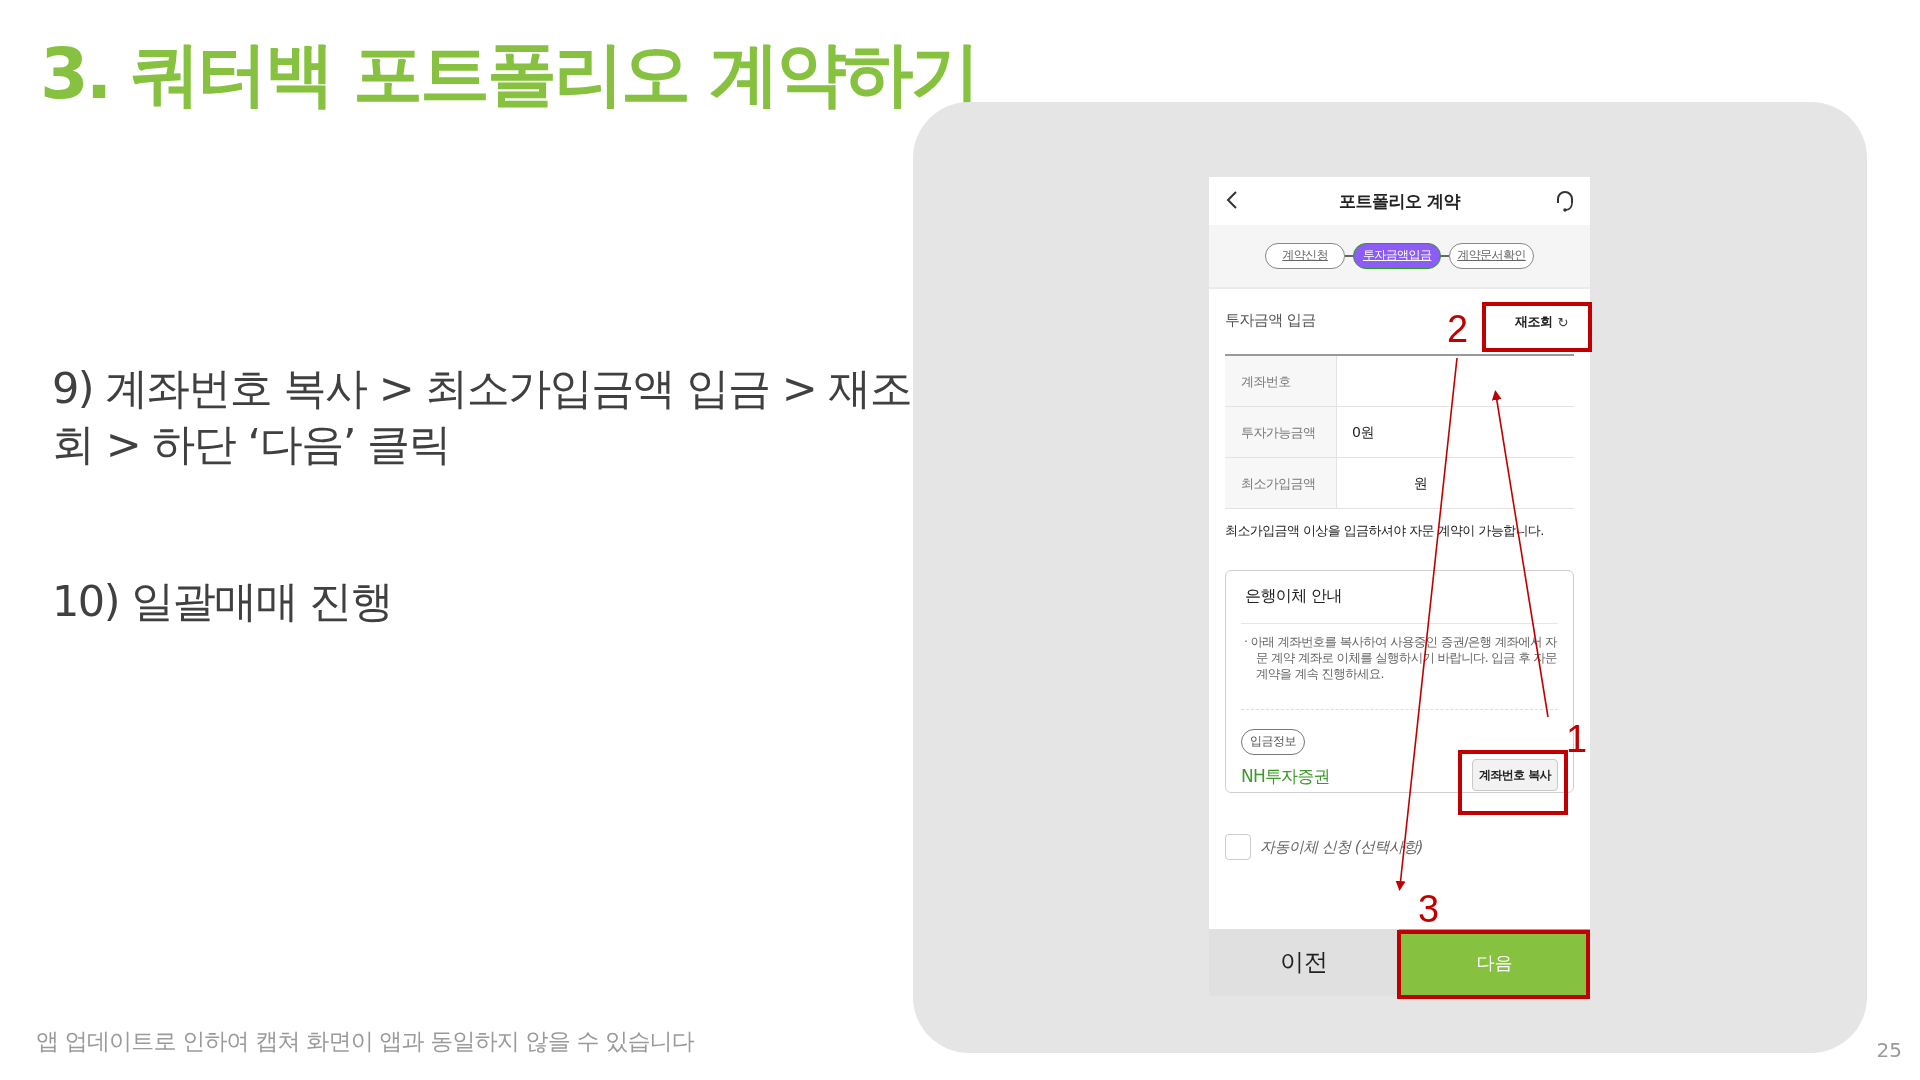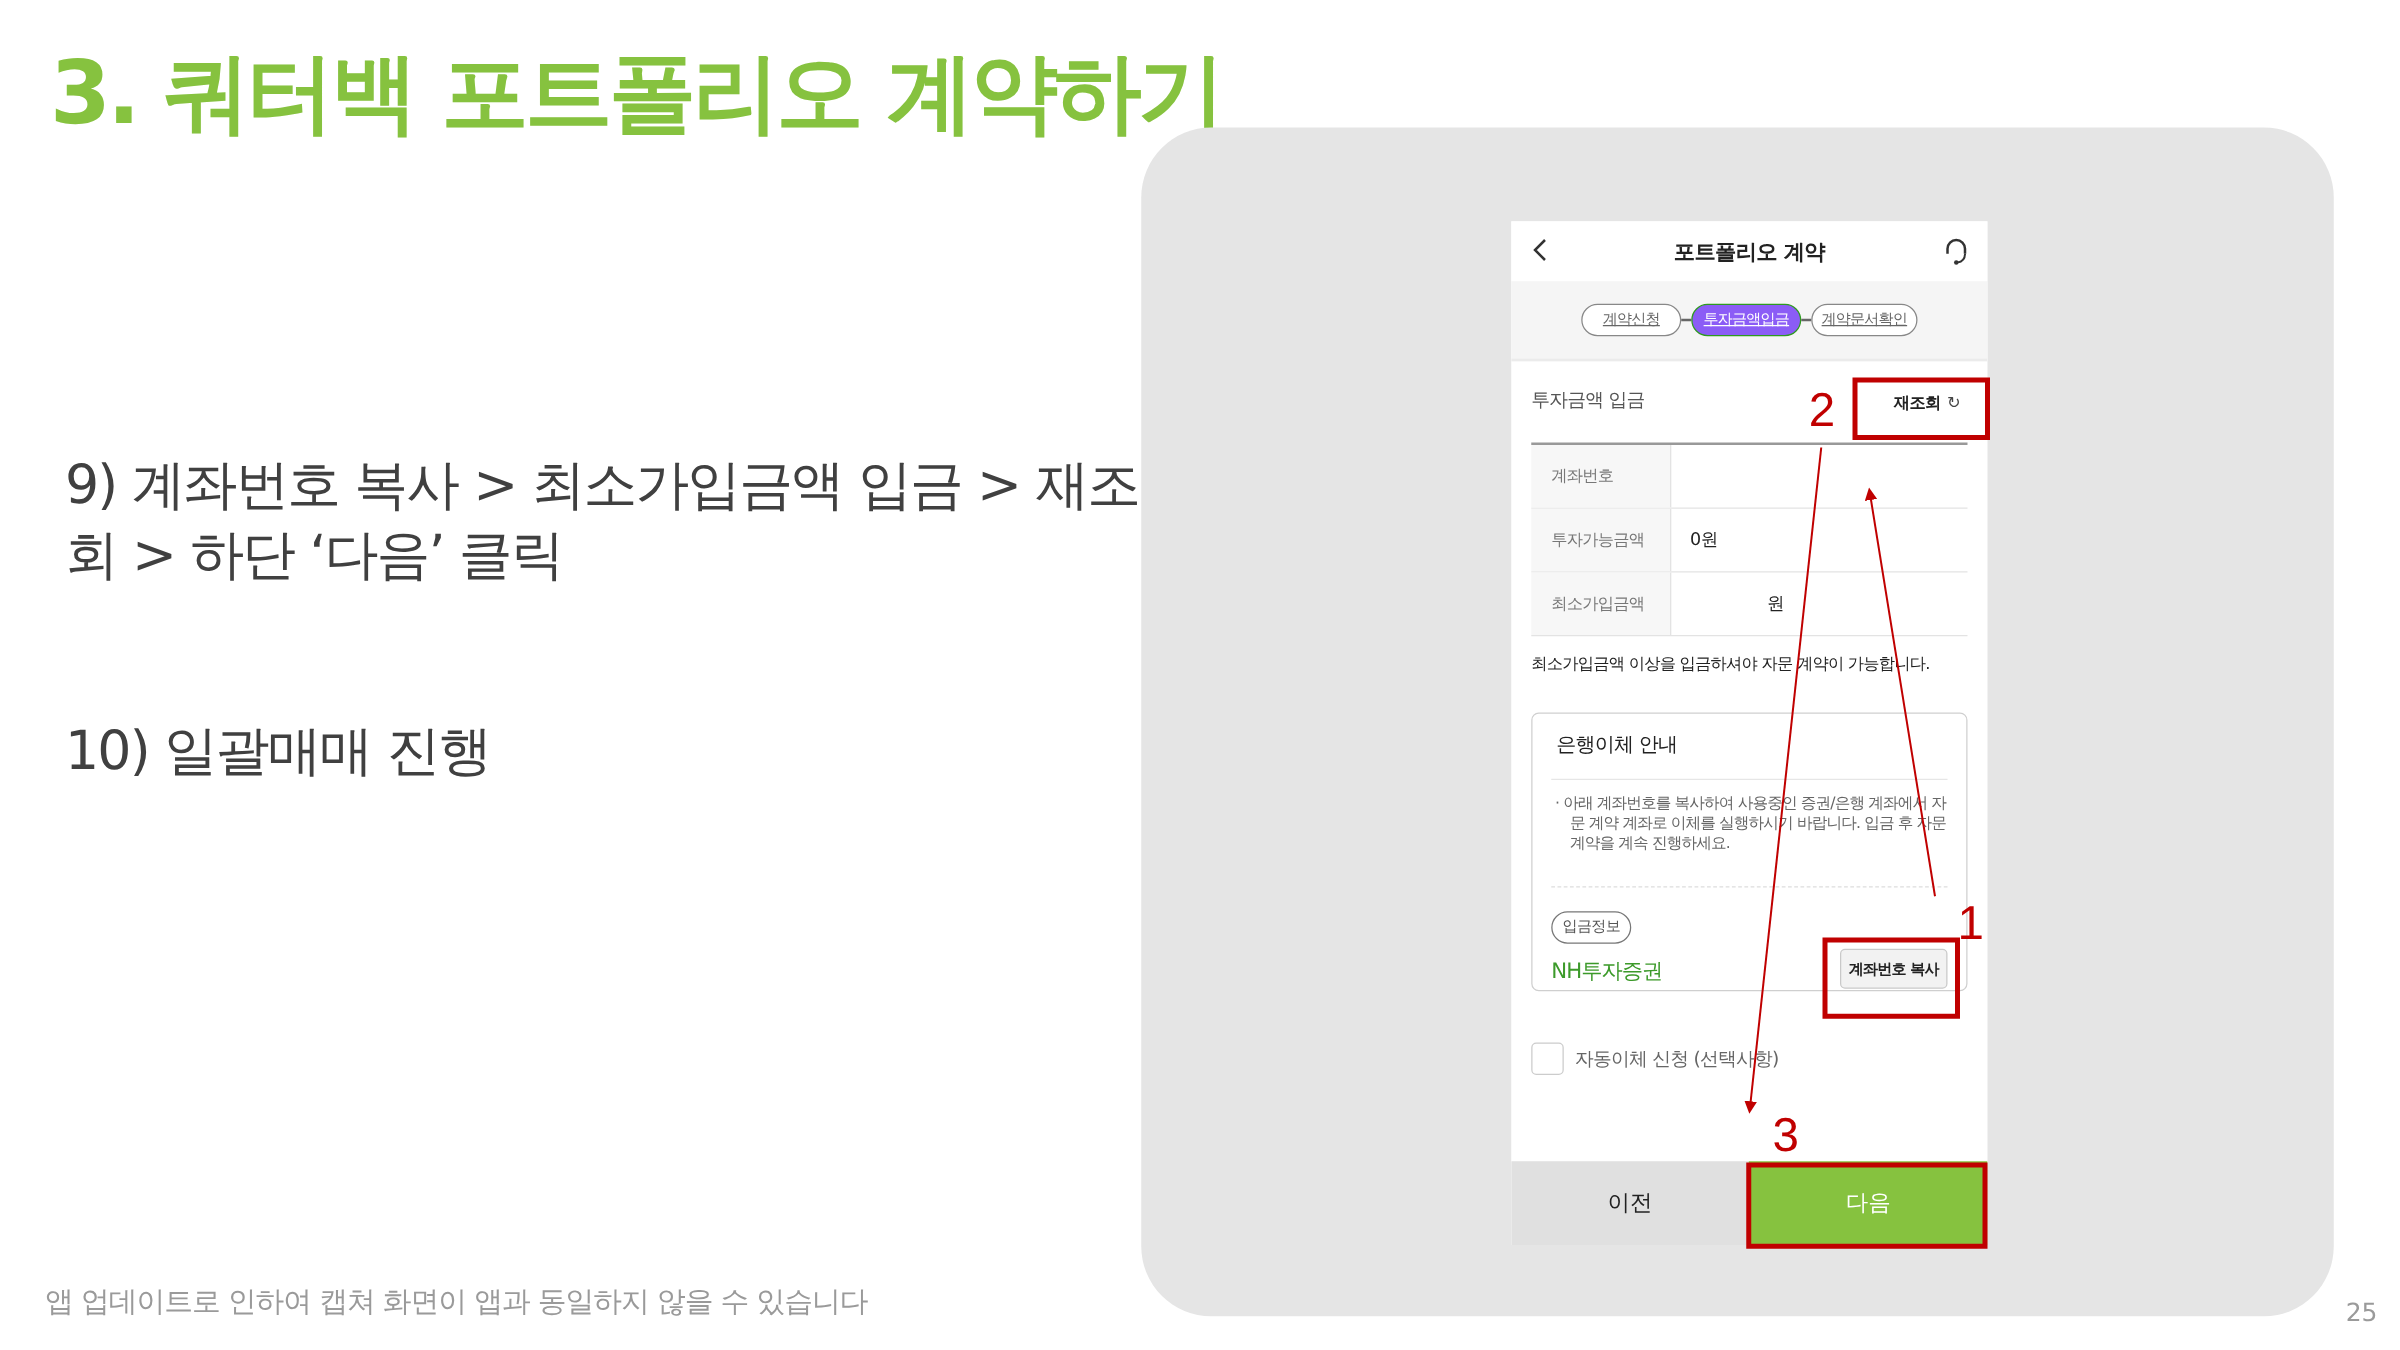--- a/index.html
+++ b/index.html
@@ -121,32 +121,32 @@
   }
   .bank-card .copy-btn {
     position: absolute; left: 246px; top: 188px; width: 86px; height: 32px;
     background: #F2F2F2; border: 1px solid #c9c9c9; border-radius: 4px;
     font-size: 12px; color: #222; line-height: 30px; text-align: center; letter-spacing: -0.6px;
     cursor: pointer;
     font-weight: bold;
   }
 
   .auto-transfer {
-    position: absolute; left: 16px; top: 657px; display: flex; align-items: center; gap: 9px;
+    position: absolute; left: 16px; top: 657px; display: flex; align-items: center; gap: 9px; font-style: italic;
   }
   .auto-transfer .checkbox {
     width: 26px; height: 26px; border: 1.5px solid #ccc; border-radius: 4px; background: #fff; cursor: pointer;
   }
   .auto-transfer .label { font-size: 15px; color: #666; letter-spacing: -0.6px; }
 
   .bottom-nav {
     position: absolute; left: 0; top: 752px; width: 381px; height: 67px; display: flex;
   }
   .bottom-nav .prev {
-    width: 190px; background: #E0E0E0; font-size: 18px; color: #222; text-align: center; line-height: 67px; cursor: pointer;
+    width: 190px; background: #E0E0E0; font-size: 24px; color: #222; text-align: center; line-height: 67px; cursor: pointer;
   }
   .bottom-nav .next {
     flex: 1; background: #86C23F; font-size: 18px; color: #fff; text-align: center; line-height: 67px; cursor: pointer;
   }
 
   
   .anno-box { position: absolute; border: 4px solid #C00000; }
   .anno-num { position: absolute; font-size: 38px; color: #C00000; font-family: "Liberation Sans", sans-serif; line-height: 1; }
   .anno-svg { position: absolute; left: 0; top: 0; width: 1920px; height: 1080px; pointer-events: none; }
 </style>

